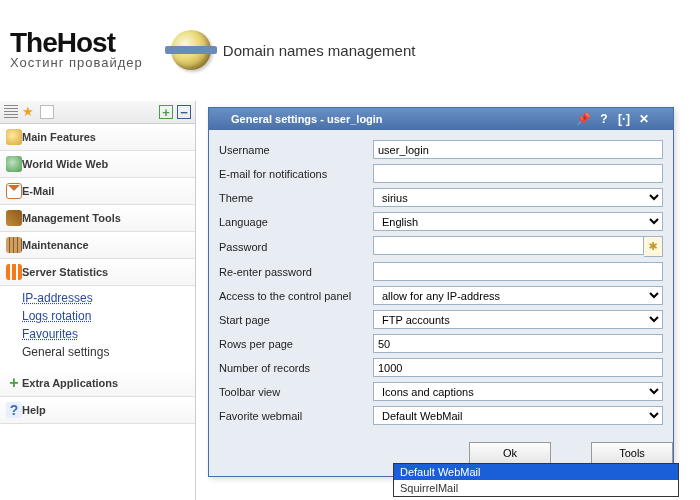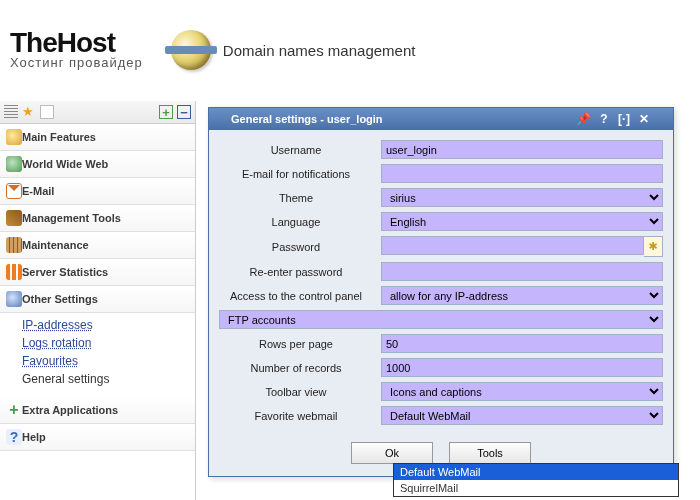--- a/index.html
+++ b/index.html
@@ -36,25 +36,25 @@
 .sub .cur{color:#333;text-decoration:none}
 .divider{height:3px;background:#fff}
 .main{flex:1;position:relative;background:#fff}
 .dialog{position:absolute;left:12px;top:6px;width:464px;border:1px solid #4a6fa8;background:#e8edf3;box-shadow:2px 2px 6px rgba(0,0,0,.15)}
 .dlg-title{height:22px;background:linear-gradient(#6790c6,#4a6fa8);color:#fff;font-weight:bold;display:flex;align-items:center;padding:0 22px}
 .dlg-title .sp{flex:1}
 .dlg-icons{display:flex;gap:6px}
 .dlg-icons span{width:14px;height:14px;display:flex;align-items:center;justify-content:center;color:#fff;font-size:12px;cursor:pointer}
 .form{padding:10px 10px 4px 10px}
 .row{display:flex;align-items:center;margin-bottom:5px}
-.lab{width:154px;text-align:center;padding-right:8px;color:#222}
+.lab{width:154px;text-align:left;padding-right:0;color:#222}
 .ctl{flex:1;display:flex}
-.ctl input,.ctl select{flex:1;height:19px;border:1px solid #9fb2c8;background:#c4b5fd;font-family:inherit;font-size:11px;padding:0 4px;box-sizing:border-box}
+.ctl input,.ctl select{flex:1;height:19px;border:1px solid #9fb2c8;background:#ffffff;font-family:inherit;font-size:11px;padding:0 4px;box-sizing:border-box}
 .pw-ic{width:18px;height:19px;border:1px solid #9fb2c8;border-left:none;background:#fff8dd;display:flex;align-items:center;justify-content:center;color:#c49b2a;font-size:11px}
-.buttons{display:flex;justify-content:center;gap:16px;padding:8px 12px 12px}
+.buttons{display:flex;justify-content:flex-end;gap:40px;padding:8px 0 12px}
 .buttons button{width:82px;height:22px;background:linear-gradient(#fdfdfd,#e6e6e6);border:1px solid #999;cursor:pointer;font-family:inherit;font-size:11px}
 .dropdown{position:absolute;left:184px;top:355px;width:284px;border:1px solid #333;background:#fff;z-index:20}
 .dropdown div{padding:2px 6px}
 .dropdown .sel{background:#1a5fd8;color:#fff}
 </style>
 </head>
 <body>
 
 <div class="header">
   <div>
@@ -91,24 +91,20 @@
         <span class="si i-tools"></span>
         <span>Management Tools</span>
       </div>
     <div class="section">
         <span class="si i-maint"></span>
         <span>Maintenance</span>
       </div>
     <div class="section">
         <span class="si i-stats"></span>
         <span>Server Statistics</span>
-      </div>
-    <div class="section">
-        <span class="si i-other"></span>
-        <span>Other Settings</span>
       </div>
     <div class="sub">
       <a>IP-addresses</a>
       <a>Logs rotation</a>
       <a>Favourites</a>
       <a class="cur">General settings</a>
     </div>
     <div class="divider"></div>
     <div class="section">
         <span class="si i-extra">+</span>
@@ -170,20 +166,21 @@
               <input type="password" style="">
             </div>
           </div>
         <div class="row">
             <div class="lab">Access to the control panel</div>
             <div class="ctl">
               <select><option>allow for any IP-address</option></select>
             </div>
           </div>
         <div class="row">
+            <div class="lab">Start page</div>
             <div class="ctl">
               <select><option>FTP accounts</option></select>
             </div>
           </div>
         <div class="row">
             <div class="lab">Rows per page</div>
             <div class="ctl">
               <input value="50" style="">
             </div>
           </div>

